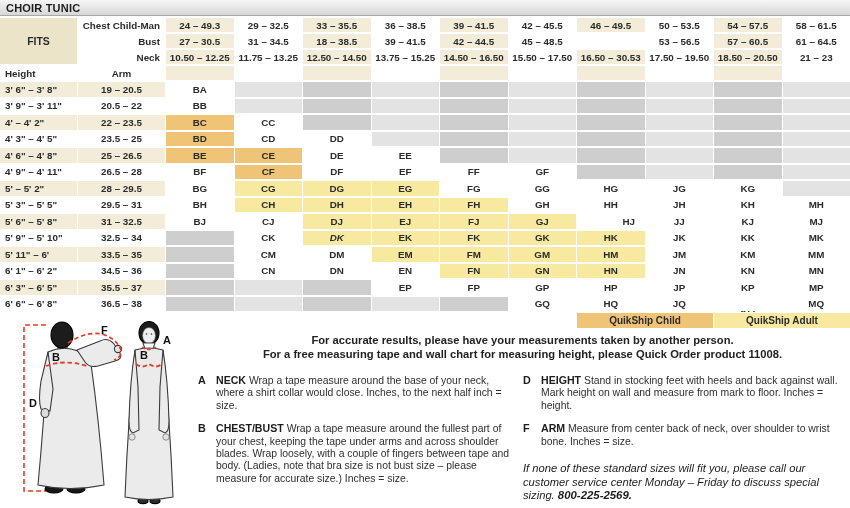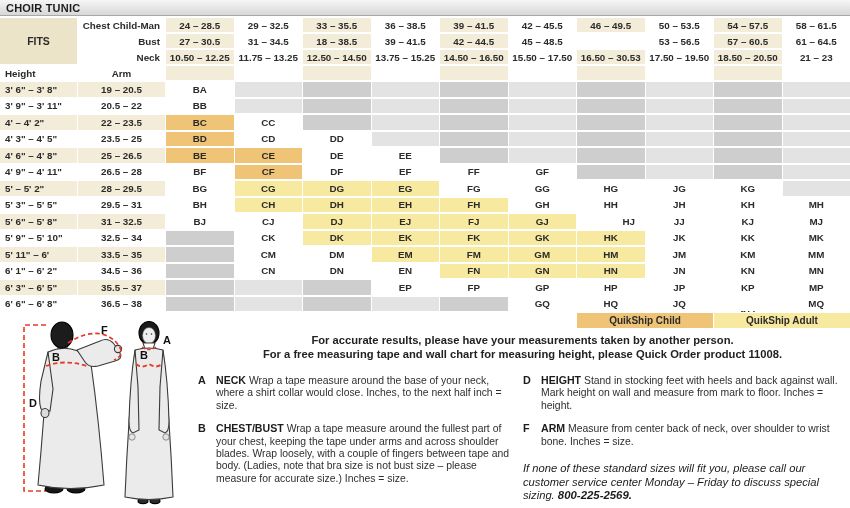--- a/index.html
+++ b/index.html
@@ -48,21 +48,21 @@
 </head>
 <body>
 
 <div class="page" style="--child: #efc476; --adult: #f7e9a0; --beige: #f2ecd8; --beige-dark: #ece4c9; --gray-d: #cecece; --gray-l: #e3e3e3; --red: #e63b26;">
 
   <div class="titlebar">CHOIR TUNIC</div>
 
   <div class="size-grid">
       <div class="cell beige fits" style="grid-area: 1 / 1 / span 3 / span 1;">FITS</div>
       <div class="cell rlabel" style="grid-area: 1 / 2 / span 1 / span 1;">Chest Child-Man</div>
-      <div class="cell beige" style="grid-area: 1 / 3 / span 1 / span 1;">24 – 28.5</div>
+      <div class="cell beige" style="grid-area: 1 / 3 / span 1 / span 1;">24 – 49.3</div>
       <div class="cell " style="grid-area: 1 / 4 / span 1 / span 1;">29 – 32.5</div>
       <div class="cell beige" style="grid-area: 1 / 5 / span 1 / span 1;">33 – 35.5</div>
       <div class="cell " style="grid-area: 1 / 6 / span 1 / span 1;">36 – 38.5</div>
       <div class="cell beige" style="grid-area: 1 / 7 / span 1 / span 1;">39 – 41.5</div>
       <div class="cell " style="grid-area: 1 / 8 / span 1 / span 1;">42 – 45.5</div>
       <div class="cell beige" style="grid-area: 1 / 9 / span 1 / span 1;">46 – 49.5</div>
       <div class="cell " style="grid-area: 1 / 10 / span 1 / span 1;">50 – 53.5</div>
       <div class="cell beige" style="grid-area: 1 / 11 / span 1 / span 1;">54 – 57.5</div>
       <div class="cell " style="grid-area: 1 / 12 / span 1 / span 1;">58 – 61.5</div>
       <div class="cell rlabel" style="grid-area: 2 / 2 / span 1 / span 1;">Bust</div>
@@ -204,21 +204,21 @@
       <div class="cell adult" style="grid-area: 13 / 7 / span 1 / span 1;">FJ</div>
       <div class="cell adult" style="grid-area: 13 / 8 / span 1 / span 1;">GJ</div>
       <div class="cell " style="grid-area: 13 / 9 / span 1 / span 1; padding-left: 36px;">HJ</div>
       <div class="cell " style="grid-area: 13 / 10 / span 1 / span 1;">JJ</div>
       <div class="cell " style="grid-area: 13 / 11 / span 1 / span 1;">KJ</div>
       <div class="cell " style="grid-area: 13 / 12 / span 1 / span 1;">MJ</div>
       <div class="cell hleft" style="grid-area: 14 / 1 / span 1 / span 1;">5' 9" – 5' 10"</div>
       <div class="cell " style="grid-area: 14 / 2 / span 1 / span 1;">32.5 – 34</div>
       <div class="cell egray-d" style="grid-area: 14 / 3 / span 1 / span 1;"></div>
       <div class="cell " style="grid-area: 14 / 4 / span 1 / span 1;">CK</div>
-      <div class="cell adult" style="grid-area: 14 / 5 / span 1 / span 1;">DK</div>
+      <div class="cell adult" style="grid-area: 14 / 5 / span 1 / span 1; font-style: italic;">DK</div>
       <div class="cell adult" style="grid-area: 14 / 6 / span 1 / span 1;">EK</div>
       <div class="cell adult" style="grid-area: 14 / 7 / span 1 / span 1;">FK</div>
       <div class="cell adult" style="grid-area: 14 / 8 / span 1 / span 1;">GK</div>
       <div class="cell adult" style="grid-area: 14 / 9 / span 1 / span 1;">HK</div>
       <div class="cell " style="grid-area: 14 / 10 / span 1 / span 1;">JK</div>
       <div class="cell " style="grid-area: 14 / 11 / span 1 / span 1;">KK</div>
       <div class="cell " style="grid-area: 14 / 12 / span 1 / span 1;">MK</div>
       <div class="cell hleft beige" style="grid-area: 15 / 1 / span 1 / span 1;">5' 11" – 6'</div>
       <div class="cell  beige" style="grid-area: 15 / 2 / span 1 / span 1;">33.5 – 35</div>
       <div class="cell egray-d" style="grid-area: 15 / 3 / span 1 / span 1;"></div>

